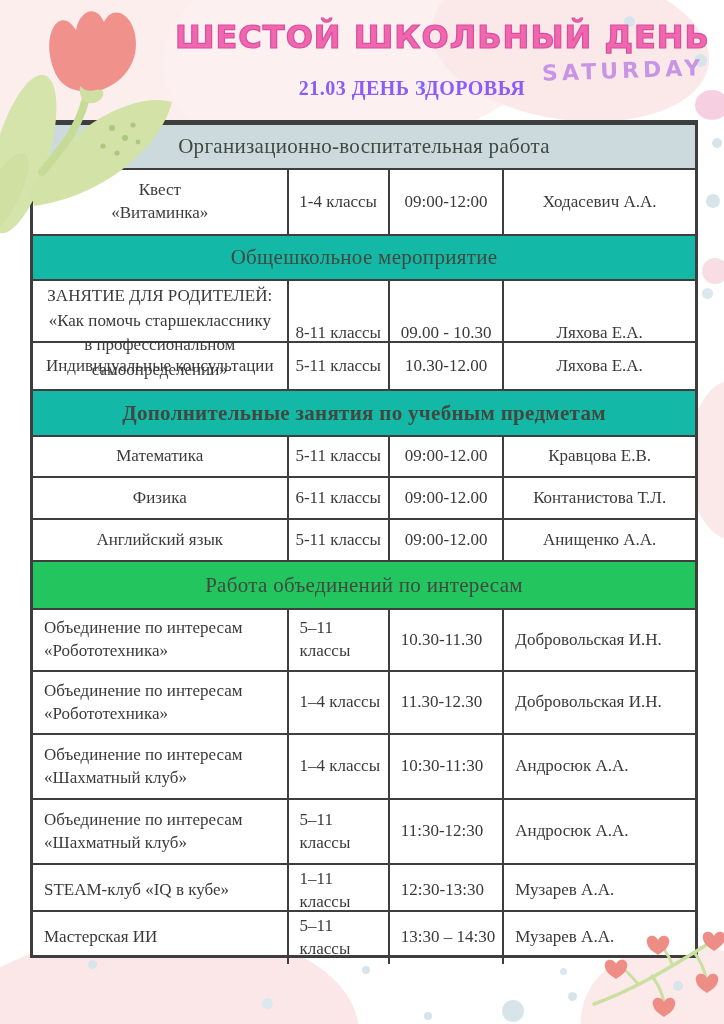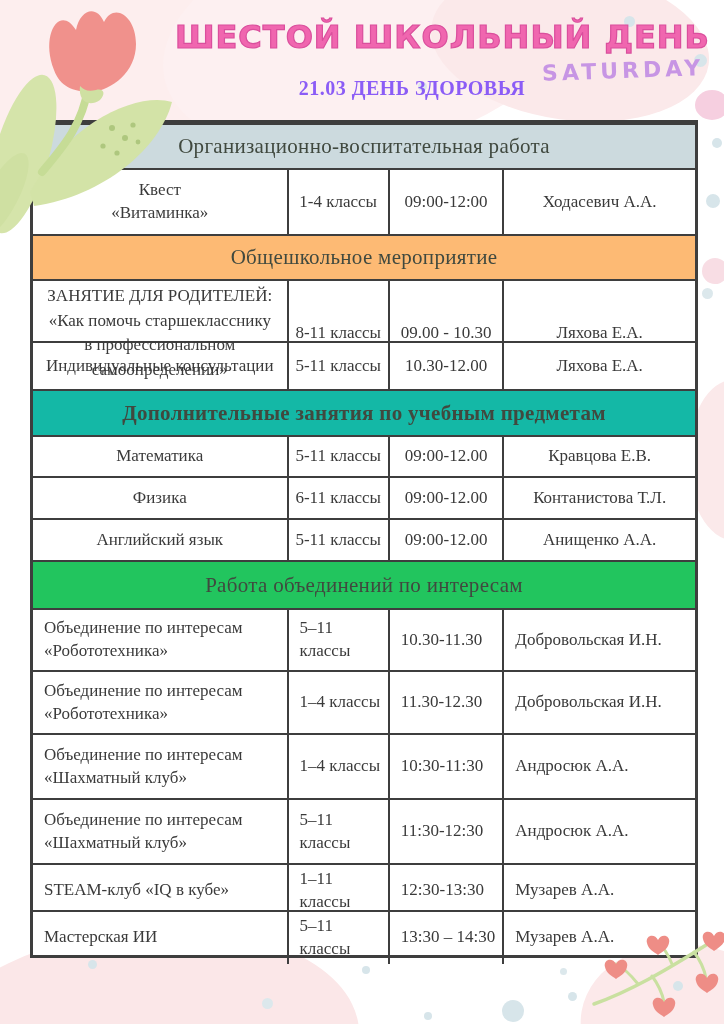--- a/index.html
+++ b/index.html
@@ -31,21 +31,21 @@
   
   .schedule{
     position:absolute;top:120px;left:30px;width:668px;z-index:3;
     border:3px solid #3e3e3e;background:#ffffff;box-sizing:border-box;
   }
   .t-row{display:grid;grid-template-columns:38.3% 15.3% 17.3% 29.1%;box-sizing:border-box;border-top:2px solid #3e3e3e;}
   .t-row:first-child{border-top:none;}
   .sec-head{display:flex;align-items:center;justify-content:center;box-sizing:border-box;border-top:2px solid #3e3e3e;
     font-size:21px;color:#40493f;text-align:center;letter-spacing:0.3px;}
   .sec1{background:#ccdade;text-align:center;}
-  .sec2{background:#fdba74;}
+  .sec2{background:#14b8a6;}
   .sec3{background:#14b8a6;font-weight:bold;}
   .sec4{background:#22c55e;}
   .cell{
     display:flex;flex-direction:column;justify-content:center;align-items:center;
     text-align:center;font-size:17px;color:#3a3a3a;padding:3px 6px;box-sizing:border-box;line-height:1.35;
   }
   .cell + .cell{border-left:2px solid #3e3e3e;}
   .left-sec .cell{align-items:flex-start;text-align:left;padding-left:11px;}
   .small-activity .line{font-size:17px;line-height:1.45;}
   .line{display:block;}

